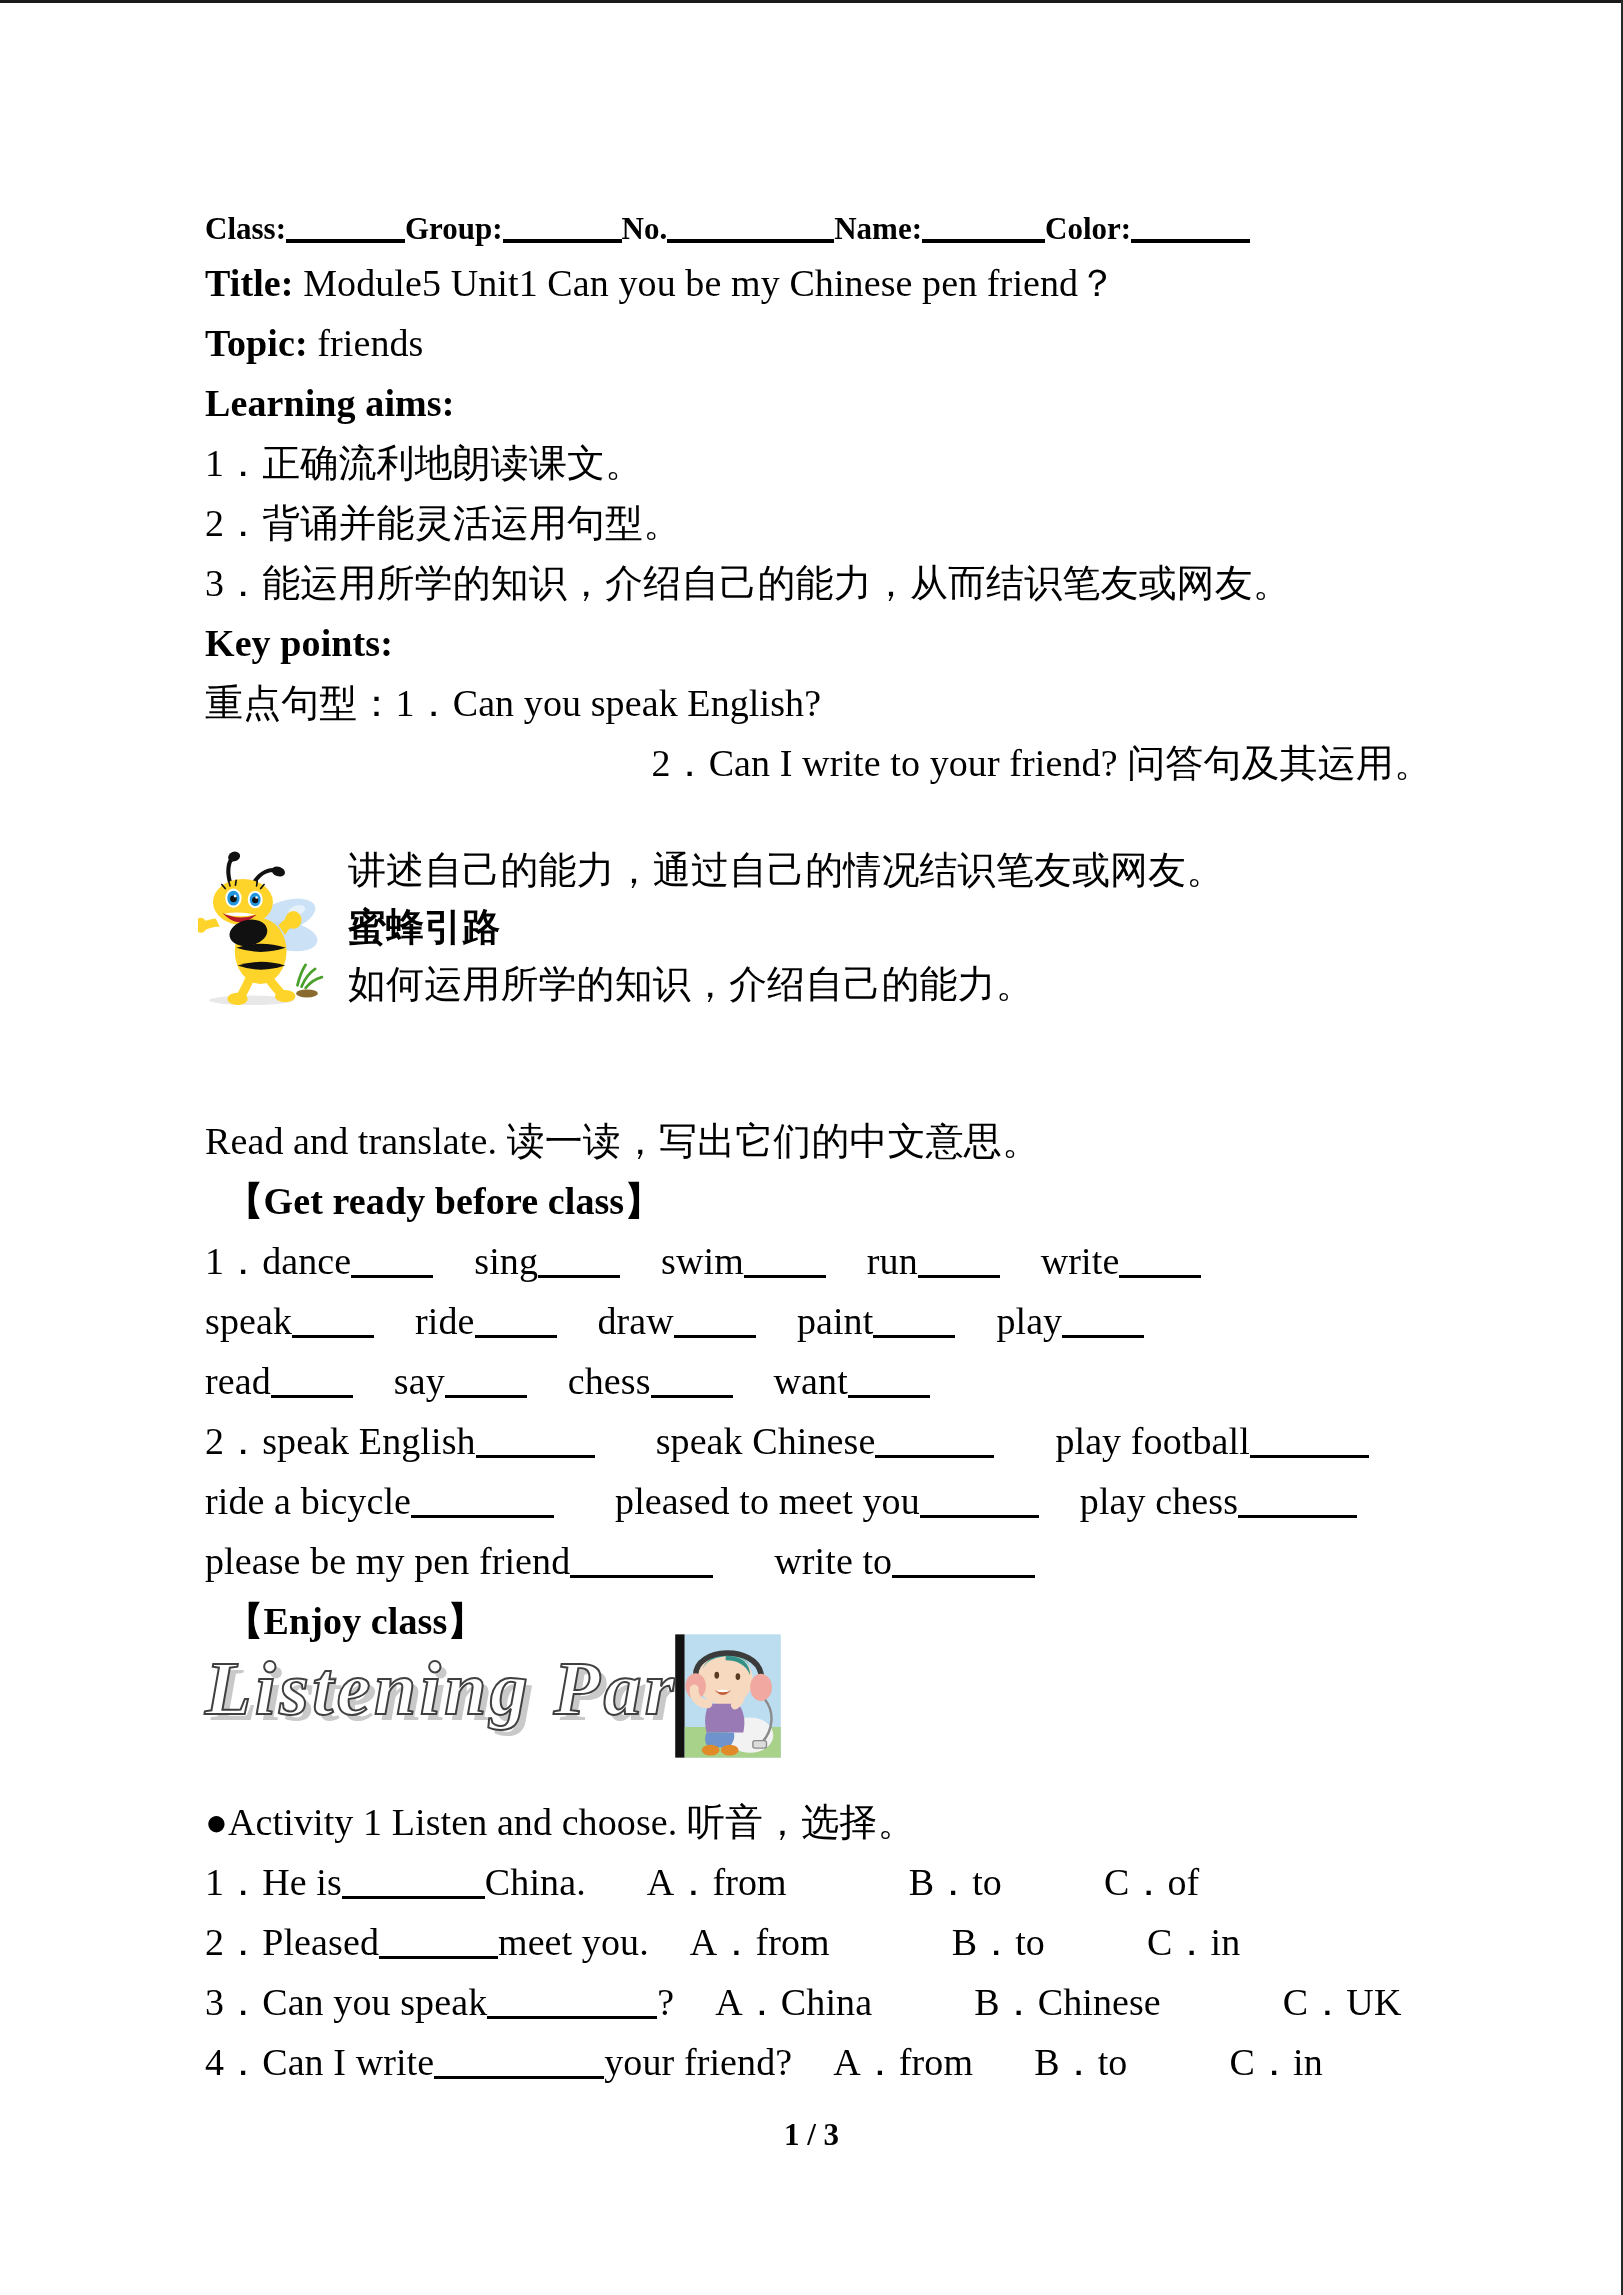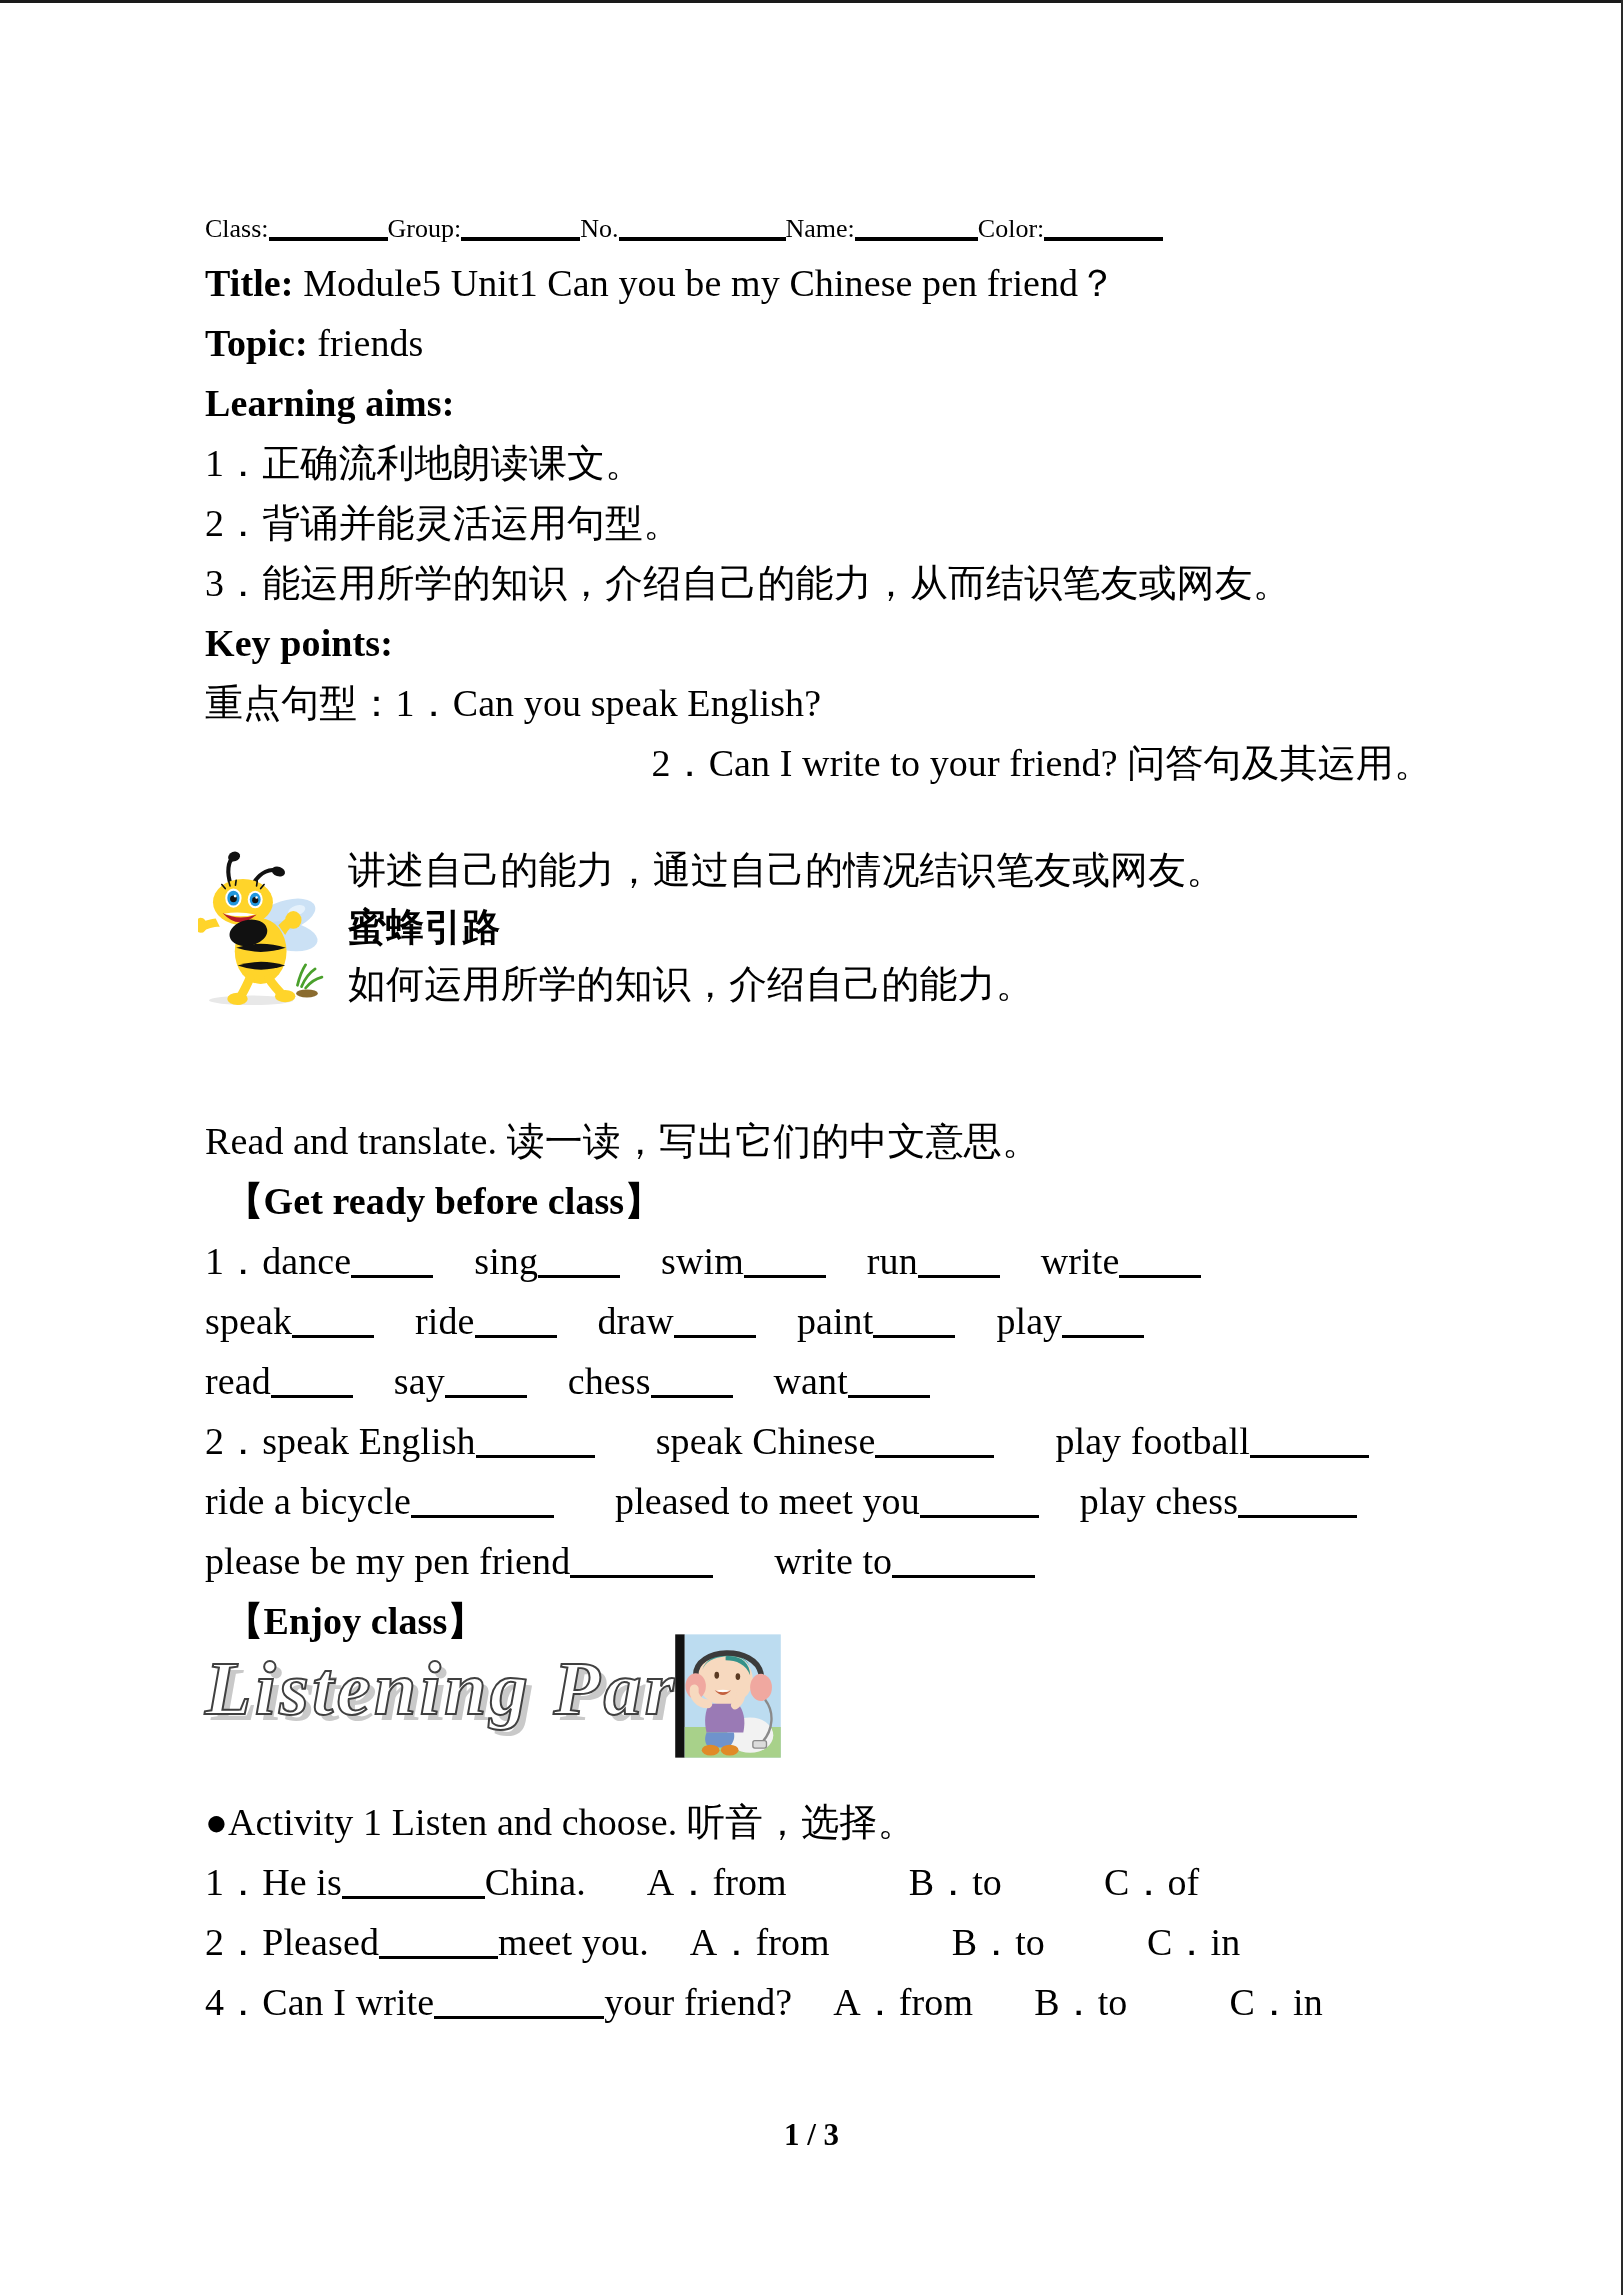--- a/index.html
+++ b/index.html
@@ -61,22 +61,22 @@
   }
   .b-m  { width: 82px; }
   .b-l  { width: 119px; }
   .b-xl { width: 143px; }
   .b-xxl{ width: 170px; }
   .sp-m { display:inline-block; width: 41px; }
   .sp-l { display:inline-block; width: 61px; }
 
   
   .header-row {
-    font-size: 26px;
-    font-weight: normal;
+    font-size: 31px;
+    font-weight: bold;
     line-height: 48px;
     white-space: nowrap;
   }
   .header-row .blank { border-bottom-width: 4.1px; }
 
   
   #bee-block {
     position: absolute;
     left: 198px;
     top: 842px;
@@ -314,20 +314,23 @@
     </div>
 
     <div class="line">
       <span>1．</span><span>He is</span><span class="blank b-xl"></span><span>China.</span><span class="sp-l"></span><span>A．from</span><span class="sp-l"></span><span class="sp-l"></span><span>B．to</span><span class="sp-l"></span><span class="sp-m"></span><span>C．of</span>
     </div>
 
     <div class="line">
       <span>2．</span><span>Pleased</span><span class="blank b-l"></span><span>meet you.</span><span class="sp-m"></span><span>A．from</span><span class="sp-l"></span><span class="sp-l"></span><span>B．to</span><span class="sp-l"></span><span class="sp-m"></span><span>C．in</span>
     </div>
 
+    <div class="line">
+      <span>3．</span><span>Can you speak</span><span class="blank b-xxl"></span><span>?</span><span class="sp-m"></span><span>A．China</span><span class="sp-l"></span><span class="sp-m"></span><span>B．Chinese</span><span class="sp-l"></span><span class="sp-l"></span><span>C．UK</span>
+    </div>
 
     <div class="line">
       <span>4．</span><span>Can I write</span><span class="blank b-xxl"></span><span>your friend?</span><span class="sp-m"></span><span>A．from</span><span class="sp-l"></span><span>B．to</span><span class="sp-l"></span><span class="sp-m"></span><span>C．in</span>
     </div>
   </div>
 
   <div id="page-footer">
     <span>1 / 3</span>
   </div>
 

